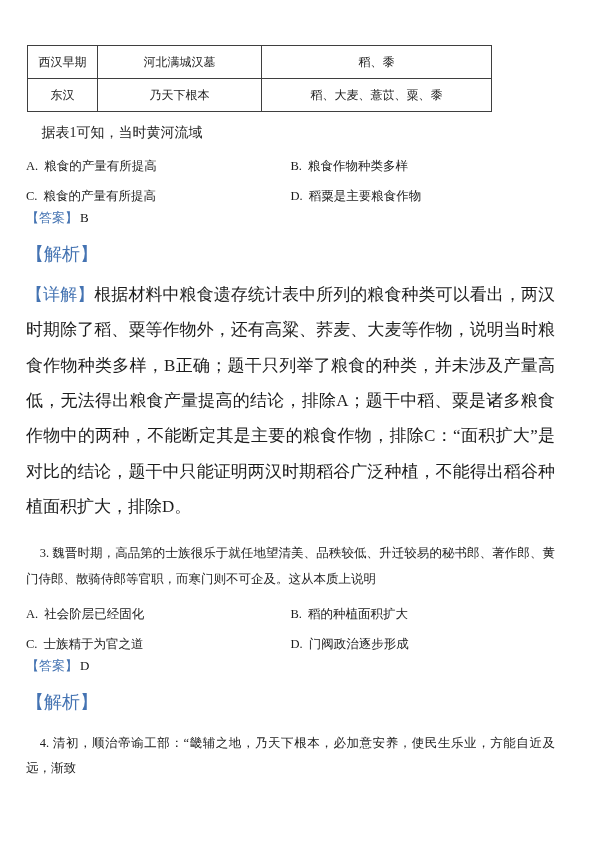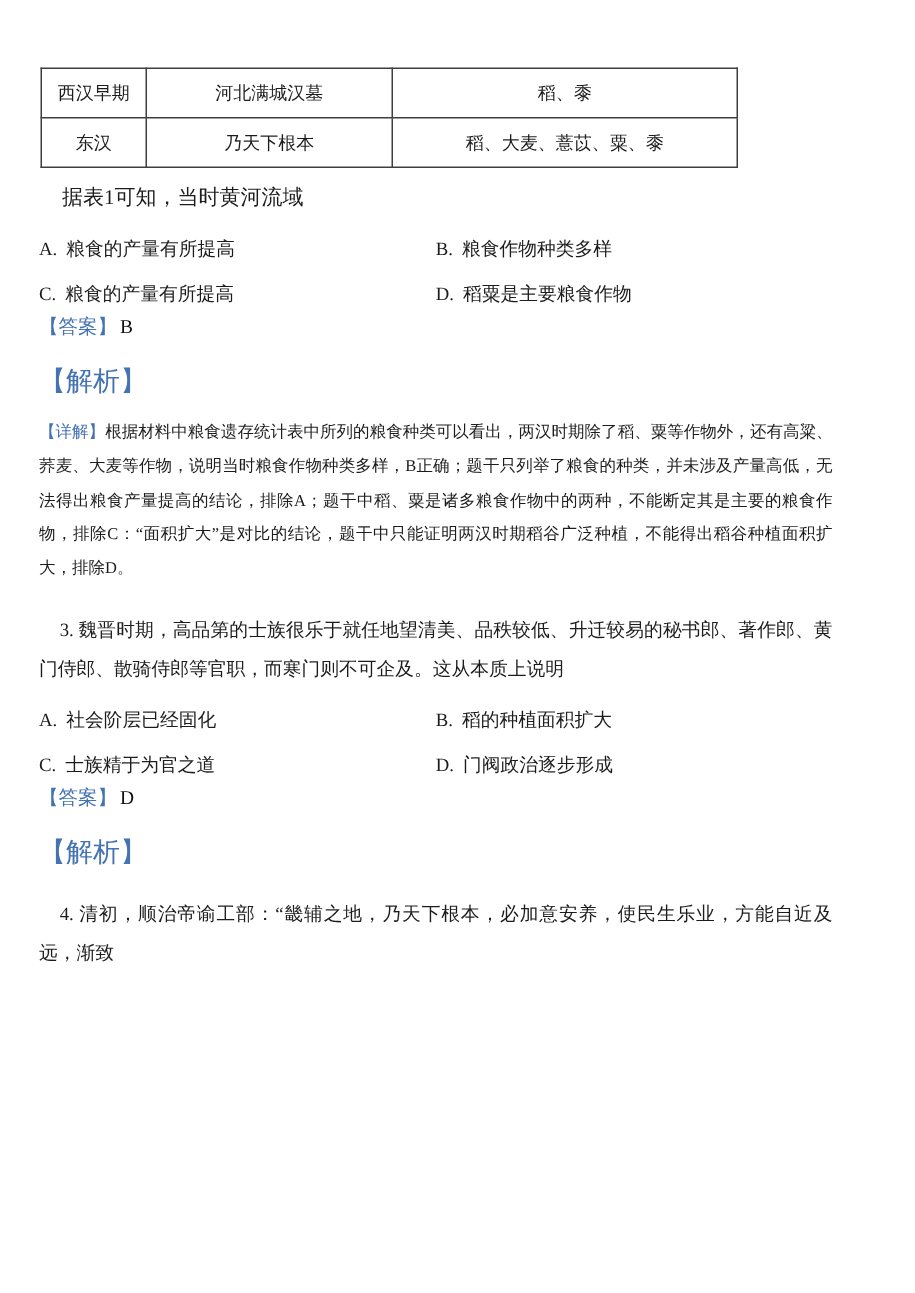--- a/index.html
+++ b/index.html
@@ -41,21 +41,21 @@
   }
   .option .opt-label { margin-right:6px; }
 
   .marker { color:#4473b2; }
   .answer-line { margin-top:4px; font-size:13px; }
   .answer-letter { color:#111; margin-left:2px; }
   .analysis-line { margin-top:15px; font-size:18px; }
 
   .detail {
     margin-top:11px;
-    font-size:11px;
+    font-size:17px;
     line-height:2.08;
     text-align:justify;
   }
 
   .q-stem {
     margin-top:17px;
     font-size:12.5px;
     line-height:2.05;
     text-indent:1.1em;
     text-align:justify;

